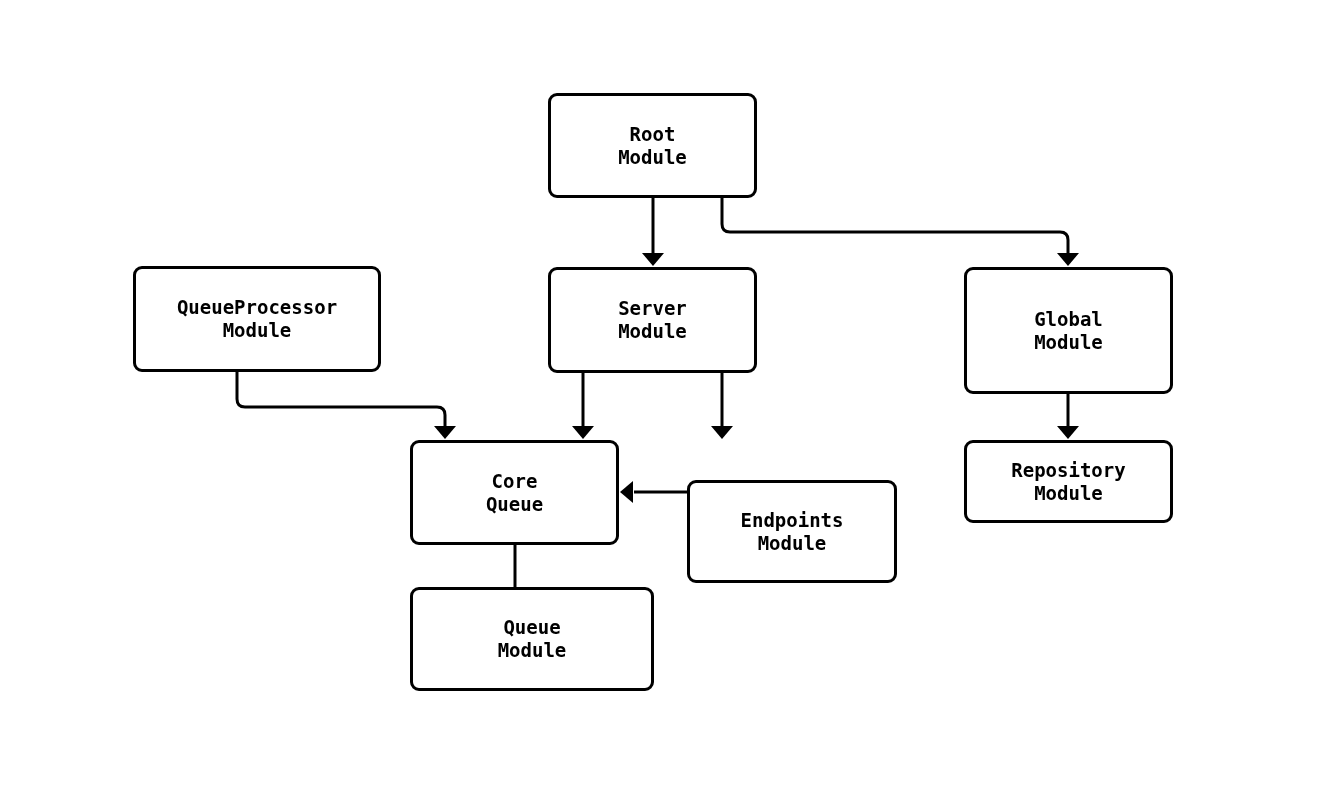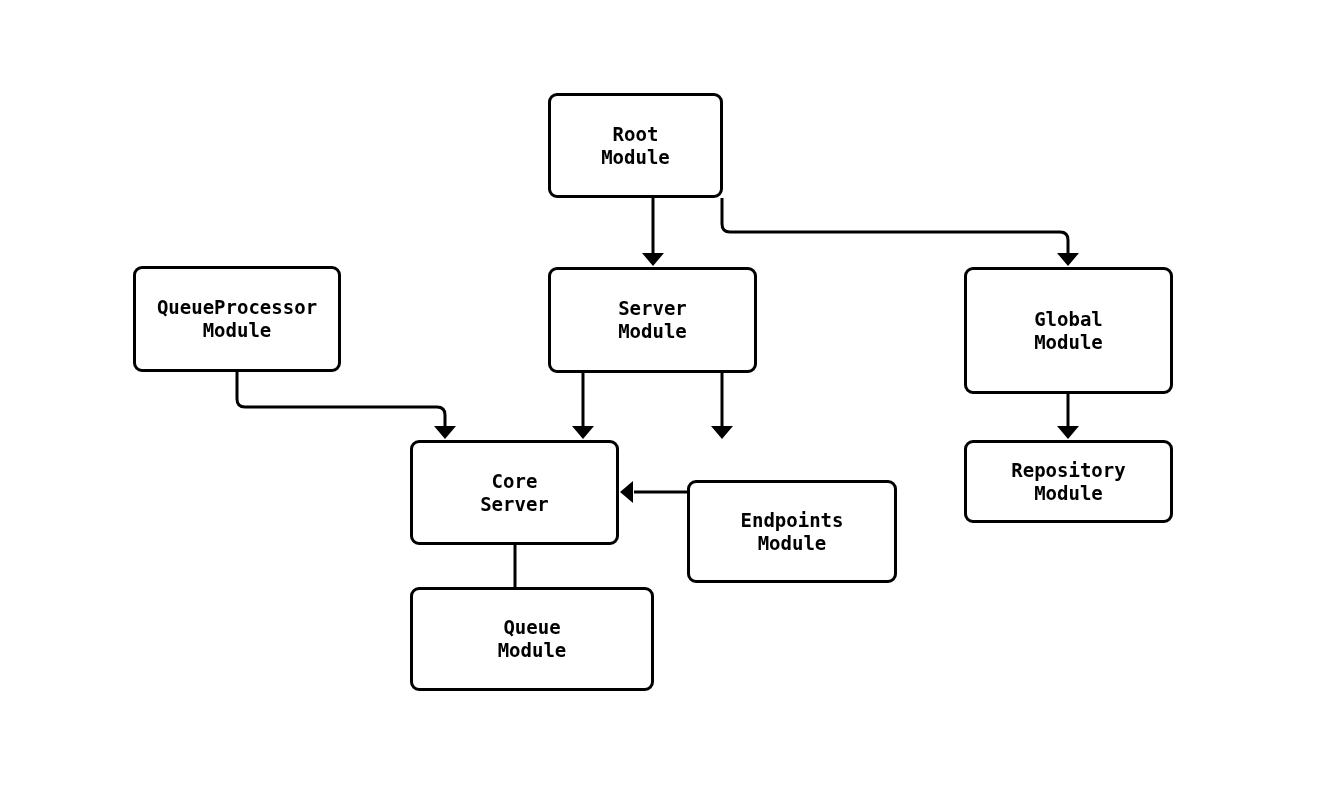--- a/index.html
+++ b/index.html
@@ -44,22 +44,22 @@
     justify-content: center;
     text-align: center;
   }
   .node-label {
     font-weight: bold;
     font-size: 19px;
     line-height: 23px;
     color: #000000;
     white-space: pre-line;
   }
-  .n-root          { left: 548px; top:  93px; width: 175px; height: 105px; }
-  .n-queueprocessor{ left: 133px; top: 266px; width: 208px; height: 106px; }
+  .n-root          { left: 548px; top:  93px; width: 209px; height: 105px; }
+  .n-queueprocessor{ left: 133px; top: 266px; width: 248px; height: 106px; }
   .n-server        { left: 548px; top: 267px; width: 209px; height: 106px; }
   .n-global        { left: 964px; top: 267px; width: 209px; height: 127px; }
   .n-core          { left: 410px; top: 440px; width: 209px; height: 105px; }
   .n-endpoints     { left: 687px; top: 440px; width: 210px; height: 103px; margin-top: 40px; }
   .n-repository    { left: 964px; top: 440px; width: 209px; height: 83px; }
   .n-queue         { left: 410px; top: 579px; width: 244px; height: 104px; margin-top: 8px; }
 </style>
 </head>
 <body>
 
@@ -123,21 +123,21 @@
 Module</span>
   </div>
 
   <div class="node n-global">
     <span class="node-label">Global
 Module</span>
   </div>
 
   <div class="node n-core">
     <span class="node-label">Core
-Server</span>
+Queue</span>
   </div>
 
   <div class="node n-endpoints">
     <span class="node-label">Endpoints
 Module</span>
   </div>
 
   <div class="node n-repository">
     <span class="node-label">Repository
 Module</span>

